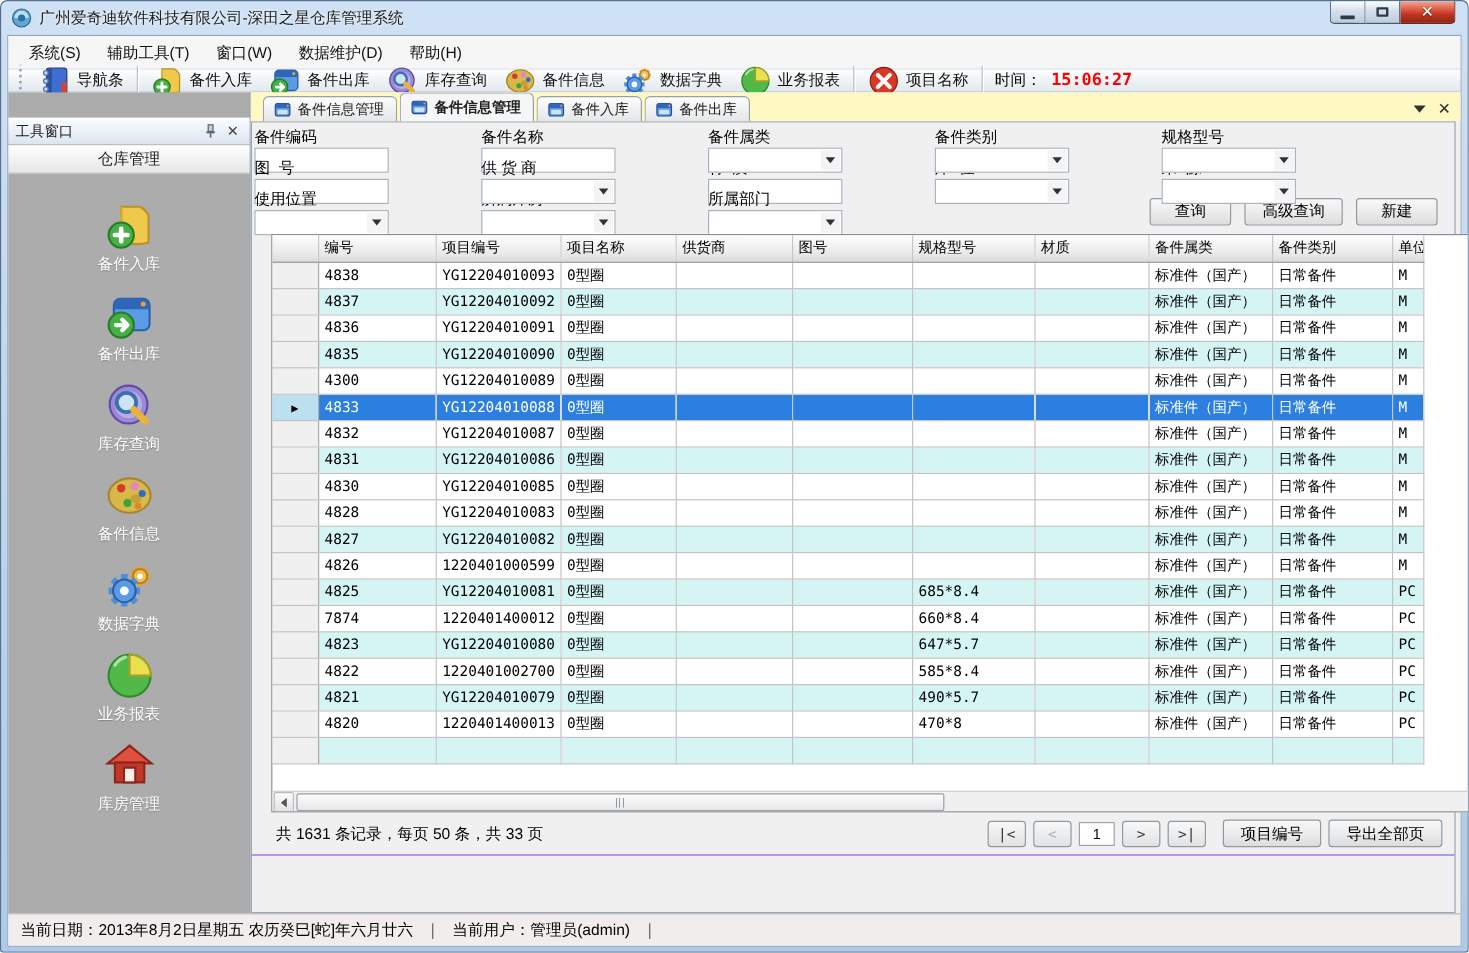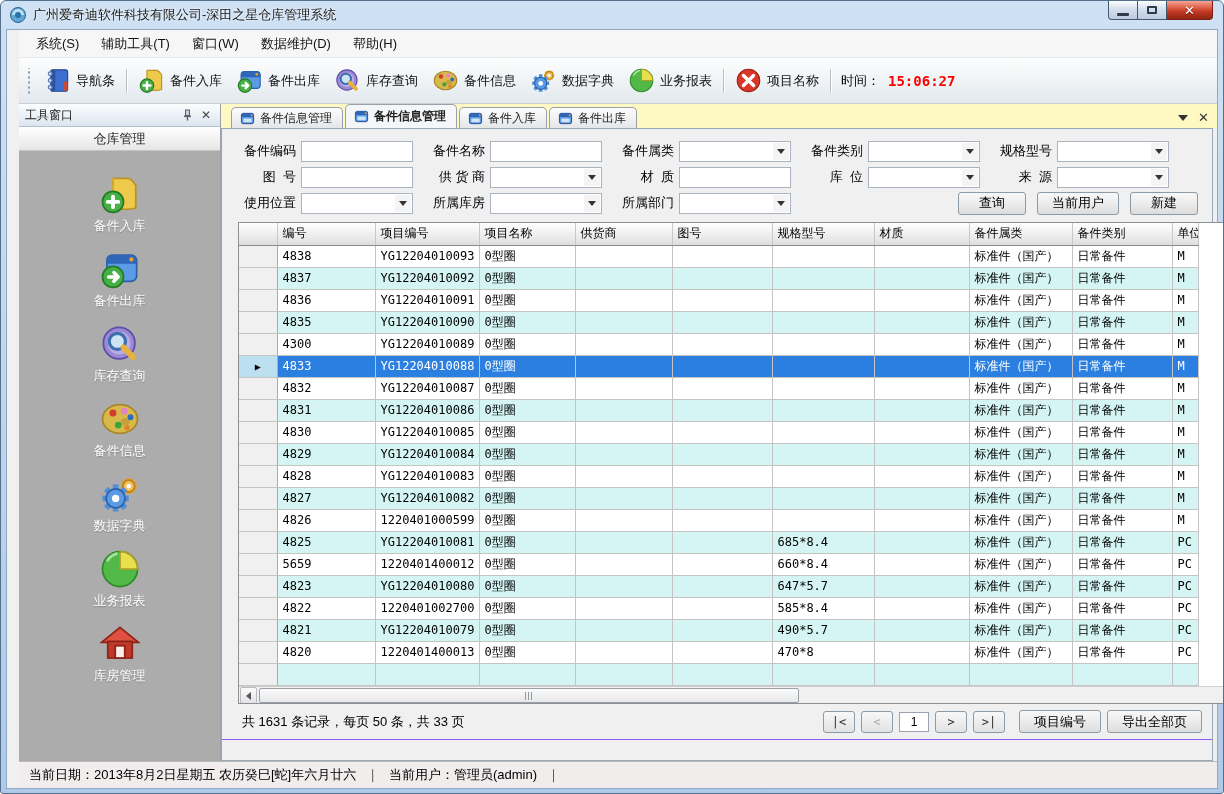--- a/index.html
+++ b/index.html
@@ -16,40 +16,40 @@
   .wc.min { width:30px; border-radius:0 0 0 4px; background:linear-gradient(#FDFEFF,#D4DFEC 45%,#BCCCDE); }
   .wc.max { width:29px; border-left:none; background:linear-gradient(#FDFEFF,#D4DFEC 45%,#BCCCDE); }
   .wc.close { width:46px; border-left:none; border-radius:0 0 4px 0; border-color:#7C1F12;
     background:linear-gradient(#F4A696,#DC5941 40%,#C03722 60%,#8E2513); }
   .glyph-min { width:12px; height:3px; background:#2E3A48; border-radius:1px; margin-top:8px; }
   .glyph-max { width:10px; height:8px; border:2px solid #2E3A48; border-radius:1px; }
   .glyph-close { color:#fff; font-size:13px; font-weight:bold; text-shadow:0 1px 1px #5A0F06; }
 
   
   .client { position:absolute; top:28px; left:5px; right:5px; bottom:4px; display:flex; flex-direction:column;
-    background:#F0F0F0; border:1px solid #90A8C0;padding-left:12px; }
+    background:#F0F0F0; border:1px solid #90A8C0; }
   .menubar { height:27px; background:#F6F6F6; display:flex; align-items:center; padding-left:6px; flex:0 0 auto; }
   .menu-item { font-size:13px; color:#111; padding:4px 11px; cursor:default; }
-  .toolbar { height:47px; flex:0 0 auto; background:linear-gradient(#FDFEFE,#EDF1F4 60%,#E2E8EE);
+  .toolbar { height:20px; flex:0 0 auto; background:linear-gradient(#FDFEFE,#EDF1F4 60%,#E2E8EE);
     border-top:1px solid #E3E7EB; border-bottom:1px solid #C6CDD5; display:flex; align-items:center; padding:0 4px; }
   .tb-grip { width:8px; height:26px; margin:0 3px;
     background-image:radial-gradient(circle, #98A4B2 1px, transparent 1.4px);
     background-size:4px 5px; background-position:1px 2px; background-repeat:repeat-y; }
   .tb-btn { display:flex; align-items:center; gap:5px; padding:3px 7px; font-size:13px; color:#111; border-radius:3px; }
   .tb-sep { width:1px; height:24px; background:#B8C0CA; margin:0 4px; box-shadow:1px 0 0 #fff; }
   .tb-time { display:flex; align-items:center; font-size:13px; padding-left:6px; }
   .time-value { color:#FF0000; font-weight:bold; font-family:"DejaVu Sans Mono",monospace; margin-left:8px; font-size:14px; }
   .icon { display:inline-flex; }
   .icon svg { display:block; }
 
   
   .workspace { flex:1; display:flex; min-height:0; }
   .sidebar { width:202px; flex:0 0 auto; display:flex; flex-direction:column; border-right:1px solid #9AA2AC; background:#ACACAC; }
   .sb-header { height:23px; background:linear-gradient(#FBFDFE,#DCE5F0); border-bottom:1px solid #B8C0CC;
-    display:flex; align-items:center; padding:0 6px; font-size:12px; color:#222; }
+    display:flex; align-items:center; padding:0 6px; font-size:12px; color:#222;margin-top:21px; }
   .sb-header .sp { flex:1; }
   .sb-hbtn { width:16px; text-align:center; color:#444; font-size:12px; cursor:default; }
   .sb-group-title { height:24px; background:linear-gradient(#FFFFFF,#E6E6E6); border-bottom:1px solid #C4C4C4;
     text-align:center; line-height:24px; font-size:13px; color:#222; }
   .sb-items { flex:1; overflow:hidden; padding-top:22px; }
   .sb-item { display:flex; flex-direction:column; align-items:center; margin-bottom:13px; cursor:default; }
   .sb-item .icon { width:42px; height:42px; }
   .sb-item .sb-label { color:#fff; font-size:13px; margin-top:2px; text-shadow:0 1px 1px rgba(0,0,0,.25); }
 
   .main { flex:1; display:flex; flex-direction:column; min-width:0; background:#F0F0F0; }
@@ -60,21 +60,21 @@
     background:linear-gradient(#FDFDFD,#E4E6E8); position:relative; }
   .tab.active { height:24px; font-weight:bold; background:#F5F6F7; z-index:2; }
   .tabbar-right { position:absolute; right:8px; bottom:4px; display:flex; align-items:center; gap:10px; }
   .chev-down { width:0; height:0; border-left:5px solid transparent; border-right:5px solid transparent; border-top:6px solid #333; }
   .tab-close { font-size:13px; color:#333; line-height:1; }
 
   
   .panel { flex:1; margin:0 4px 0 0; border:1px solid #9AA6B4; background:#F0F0F0; display:flex; flex-direction:column; min-height:0; }
   .formarea { padding:9px 6px 6px 2px; flex:0 0 auto; }
   .f-row { display:flex; align-items:center; height:26px; }
-  .f-group { display:flex; align-items:center; width:189px; }
+  .f-group { display:flex; align-items:flex-start; width:189px;flex-direction:column; }
   .f-label { flex:1; text-align:right; font-size:13px; color:#000; padding-right:5px; white-space:pre; }
   .f-input { width:112px; height:21px; border:1px solid #A9B4BE; background:#fff; font-size:12px; padding:0 3px; }
   .f-select { width:112px; height:21px; border:1px solid #A9B4BE; background:#fff; position:relative; }
   .f-select .dd { position:absolute; right:1px; top:1px; bottom:1px; width:16px; display:flex; align-items:center; justify-content:center; background:#F4F4F4; }
   .f-select .dd i { width:0; height:0; border-left:4px solid transparent; border-right:4px solid transparent; border-top:5px solid #333; }
   .f-buttons { margin-left:auto; margin-right:8px; display:flex; gap:11px; }
   .btn { height:23px; padding:0 14px; font-size:13px; color:#000; border:1px solid #8E9AA4; border-radius:3px;
     background:linear-gradient(#F8F8F8,#EDEDED 45%,#DDDDDD); display:inline-flex; align-items:center; justify-content:center; }
 
   
@@ -531,21 +531,21 @@
                 <div class="f-group">
                   <span class="f-label">所属部门</span>
                   <div class="f-select">
                     <span class="dd">
                       <i></i>
                     </span>
                   </div>
                 </div>
                 <div class="f-buttons">
                   <div class="btn" style="min-width:68px">查询</div>
-                  <div class="btn" style="min-width:68px">当前用户</div>
+                  <div class="btn" style="min-width:68px">高级查询</div>
                   <div class="btn" style="min-width:68px">新建</div>
                 </div>
               </div>
             </div>
 
           <div class="gridwrap">
             <div class="grid-scroll">
               <table class="grid" id="grid-table">
                   <colgroup>
                     <col style="width:38px">
@@ -684,33 +684,20 @@
                       <td>YG12204010085</td>
                       <td>0型圈</td>
                       <td></td>
                       <td></td>
                       <td></td>
                       <td></td>
                       <td>标准件（国产）</td>
                       <td>日常备件</td>
                       <td>M</td>
                     </tr>
-                    <tr class="alt">
-                      <td class="sel-cell"></td>
-                      <td>4829</td>
-                      <td>YG12204010084</td>
-                      <td>0型圈</td>
-                      <td></td>
-                      <td></td>
-                      <td></td>
-                      <td></td>
-                      <td>标准件（国产）</td>
-                      <td>日常备件</td>
-                      <td>M</td>
-                    </tr>
                     <tr class="">
                       <td class="sel-cell"></td>
                       <td>4828</td>
                       <td>YG12204010083</td>
                       <td>0型圈</td>
                       <td></td>
                       <td></td>
                       <td></td>
                       <td></td>
                       <td>标准件（国产）</td>
@@ -751,21 +738,21 @@
                       <td></td>
                       <td></td>
                       <td>685*8.4</td>
                       <td></td>
                       <td>标准件（国产）</td>
                       <td>日常备件</td>
                       <td>PC</td>
                     </tr>
                     <tr class="">
                       <td class="sel-cell"></td>
-                      <td>5659</td>
+                      <td>7874</td>
                       <td>1220401400012</td>
                       <td>0型圈</td>
                       <td></td>
                       <td></td>
                       <td>660*8.4</td>
                       <td></td>
                       <td>标准件（国产）</td>
                       <td>日常备件</td>
                       <td>PC</td>
                     </tr>

